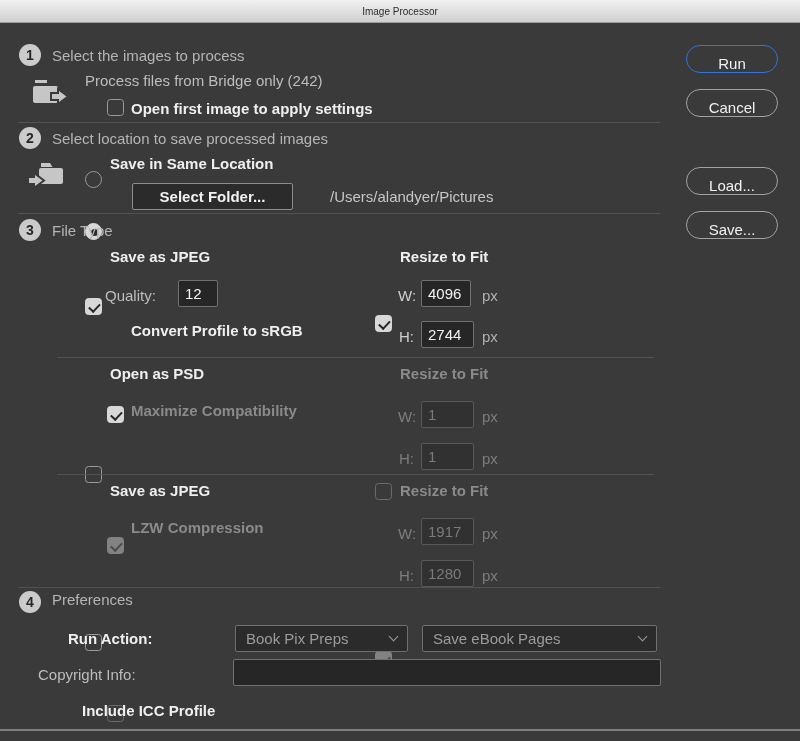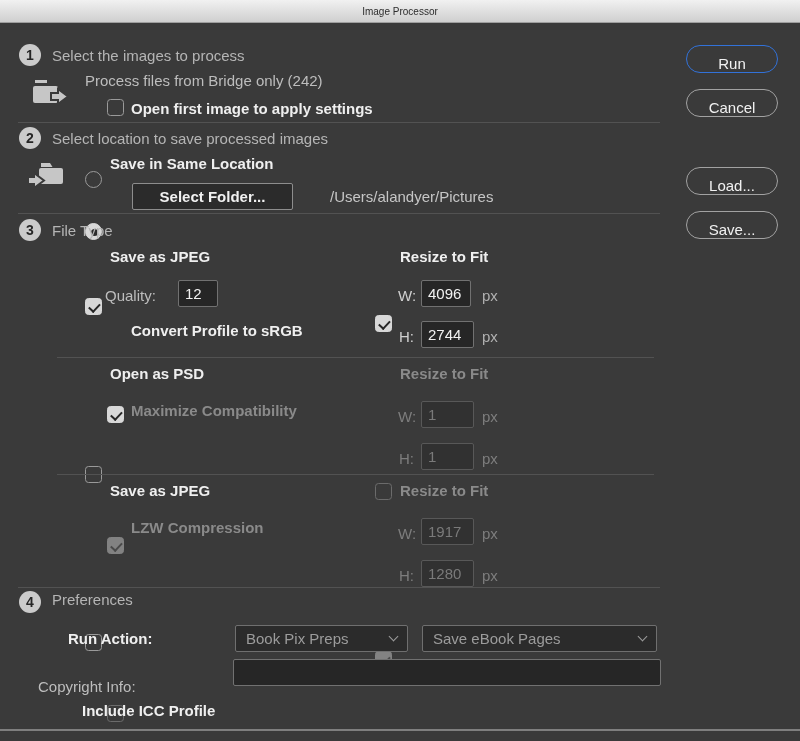--- a/index.html
+++ b/index.html
@@ -197,21 +197,21 @@
 
   <div class="abs dropdown" style="left:235px; top:625px; width:173px; height:27px;">
     <span class="dtext">Book Pix Preps</span>
     <span class="chev"></span>
   </div>
   <div class="abs dropdown" style="left:422px; top:625px; width:235px; height:27px;">
     <span class="dtext">Save eBook Pages</span>
     <span class="chev"></span>
   </div>
 
-  <div class="abs lbl-gray" style="left:38px; top:666px;margin-top:12px;">Copyright Info:</div>
+  <div class="abs lbl-gray" style="left:38px; top:666px;">Copyright Info:</div>
   <input class="abs field" style="left: 233px; top: 659px; width: 428px;" value="">
 
   <div class="abs lbl" style="left:82px; top:702px;">Include ICC Profile</div>
 
   <button class="abs pill primary" style="left:686px; top:45px;">
     <span>Run</span>
   </button>
   <button class="abs pill" style="left:686px; top:89px;">
     <span>Cancel</span>
   </button>

